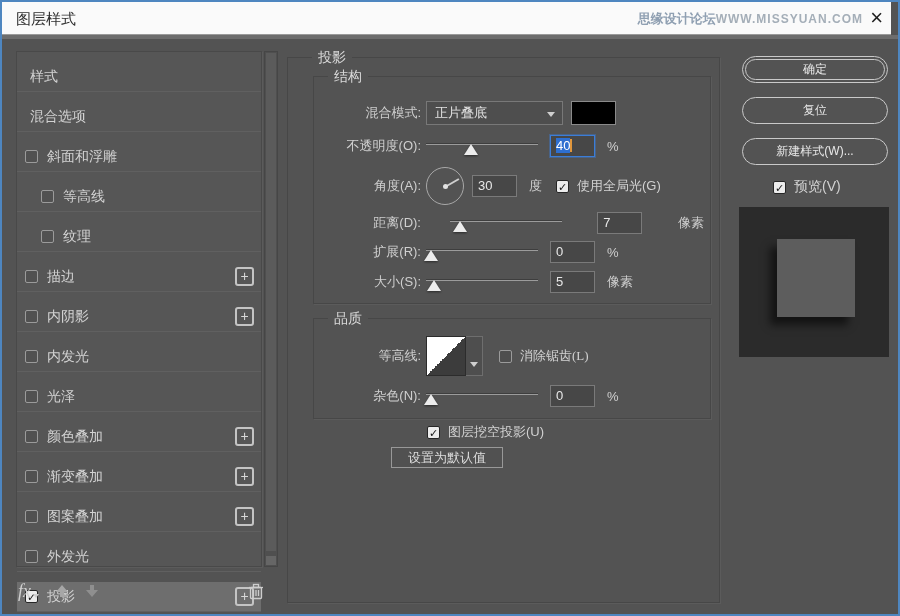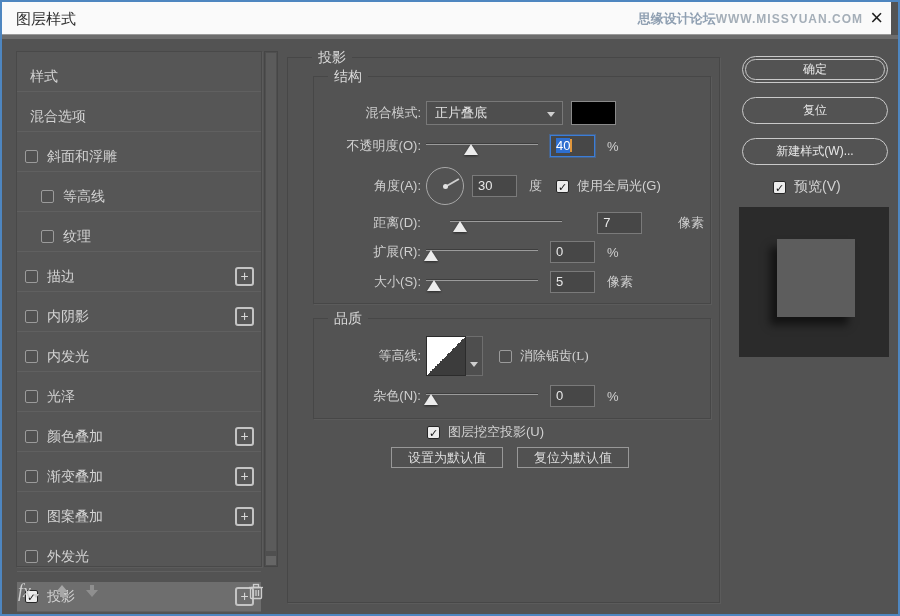--- a/index.html
+++ b/index.html
@@ -279,23 +279,20 @@
     </div>
 
     <span class="ckrow" style="position:absolute;left:139px;top:365px;">
       <span class="cb on" style="margin-right:8px;">✓</span>
       <span>图层挖空投影(U)</span>
     </span>
 
     <div class="defbtn" style="left:103px;top:389px;">
         <span>设置为默认值</span>
       </div>
-    <div class="defbtn" style="left:229px;top:389px;">
-        <span>复位为默认值</span>
-      </div>
   </div>
 
   <div class="pillbtn" style="top:54px;">
       <span class="ring"></span>
       <span>确定</span>
     </div>
   <div class="pillbtn" style="top:136px;">
       <span>新建样式(W)...</span>
     </div>
   <div class="pillbtn" style="top:95px;">

